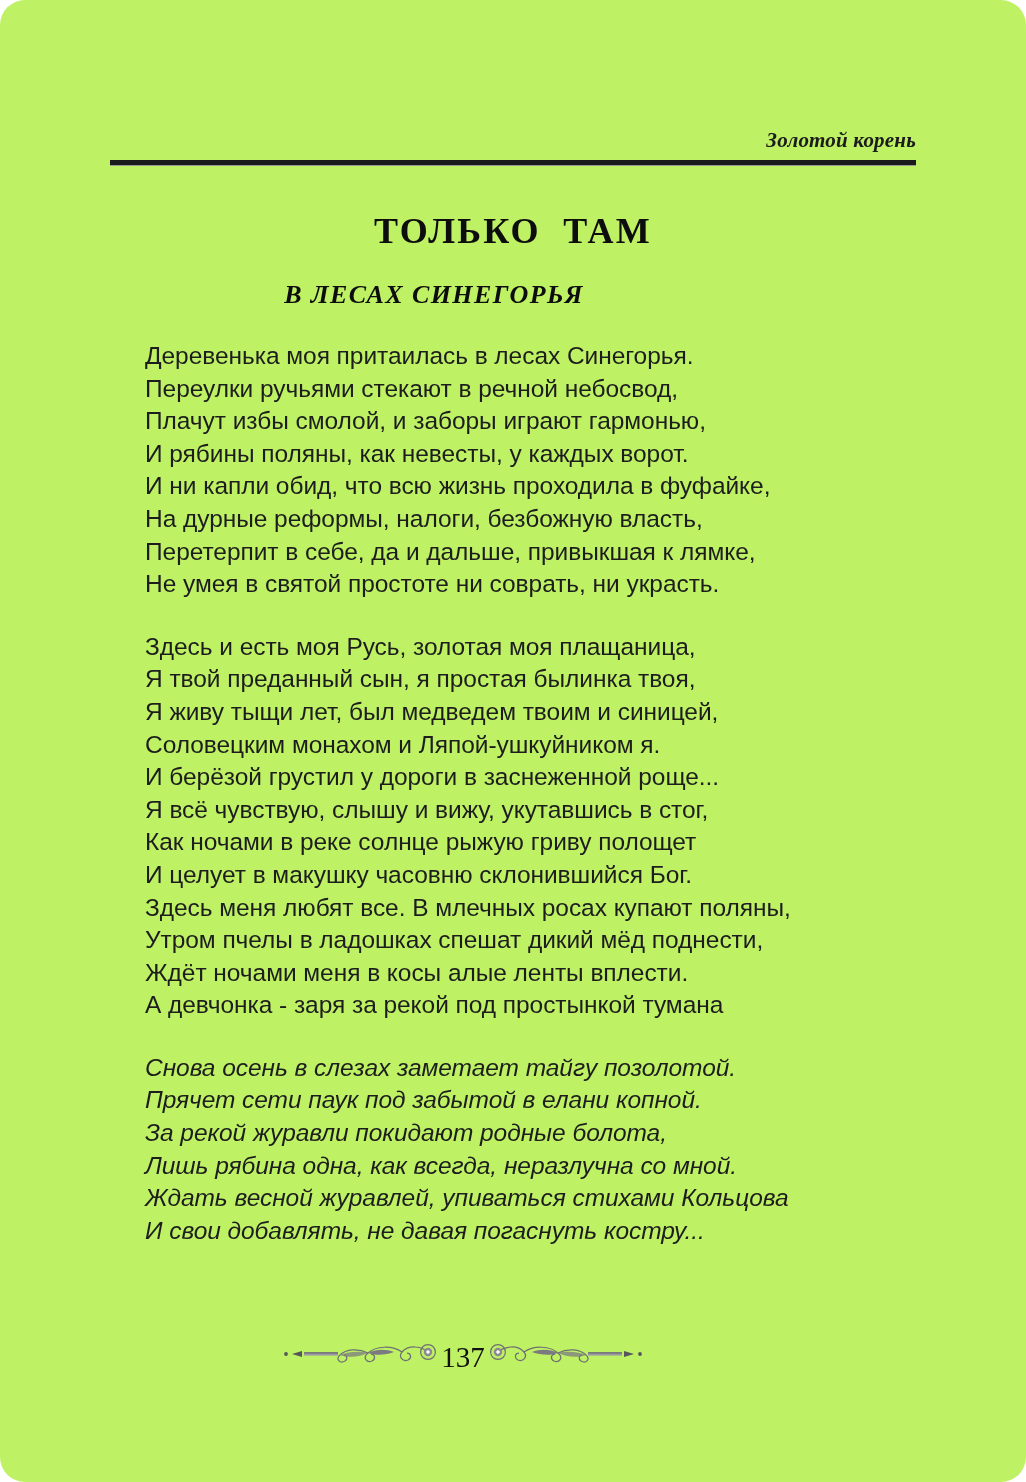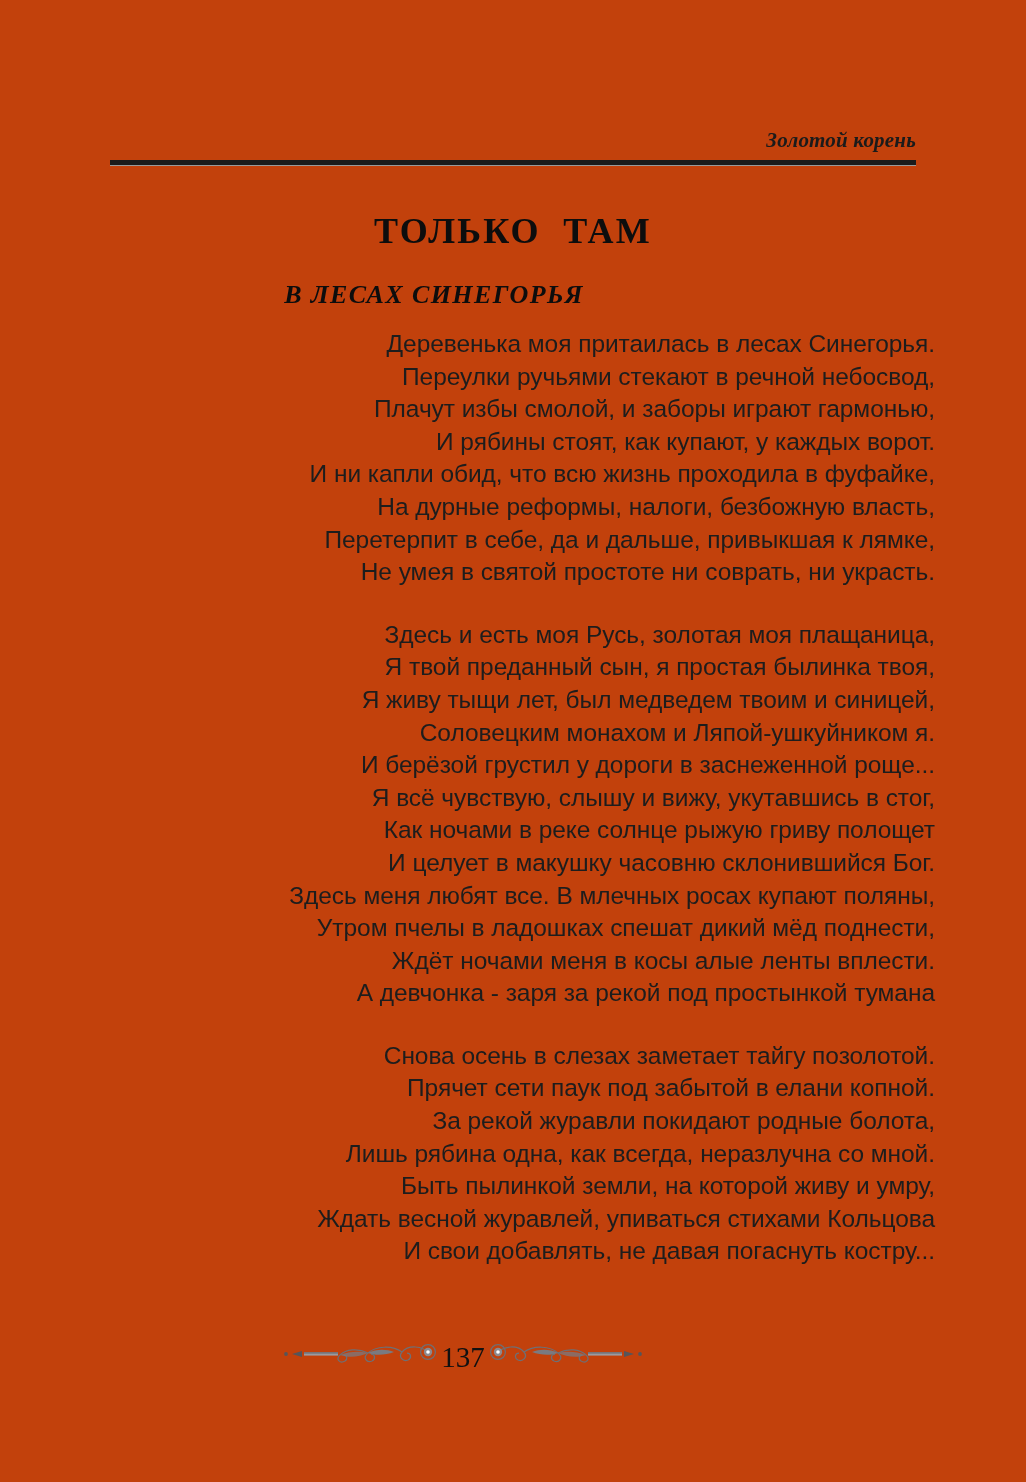--- a/index.html
+++ b/index.html
@@ -7,24 +7,25 @@
     margin: 0;
     padding: 0;
     background: #ffffff;
   }
 
   .page {
     position: relative;
     width: 1026px;
     height: 1482px;
     margin: 0 auto;
-    background: #c2410c;
+    background: #bef264;
     overflow: hidden;
     font-family: "Liberation Sans", "DejaVu Sans", sans-serif;
     color: #1b1b1b;
+    border-radius: 25px;
   }
 
   
   .running-head {
     position: absolute;
     top: 128px;
     left: 110px;
     width: 806px;
     text-align: right;
     font-family: "Liberation Serif", "DejaVu Serif", serif;
@@ -72,31 +73,31 @@
     font-style: italic;
     font-size: 26px;
     letter-spacing: 1.4px;
     color: #0d0d0d;
     white-space: pre;
   }
 
   
   .poem-body {
     position: absolute;
-    top: 328px;
+    top: 340px;
     left: 145px;
     width: 790px;
-    text-align: right;
   }
 
   .stanza {
     margin: 0 0 30px 0;
   }
   .stanza:last-child {
     margin-bottom: 4px;
+    font-style: italic;
   }
 
   .verse-line {
     font-family: "Liberation Sans", "DejaVu Sans", sans-serif;
     font-size: 24.5px;
     line-height: 32.6px;
     color: #1d1d1d;
     white-space: pre;
     letter-spacing: -0.05px;
   }
@@ -138,21 +139,21 @@
 
   <h1 class="poem-title">ТОЛЬКО  ТАМ</h1>
 
   <h2 class="poem-subtitle">В ЛЕСАХ СИНЕГОРЬЯ</h2>
 
   <div class="poem-body">
       <div class="stanza">
         <div class="verse-line">Деревенька моя притаилась в лесах Синегорья.</div>
         <div class="verse-line">Переулки ручьями стекают в речной небосвод,</div>
         <div class="verse-line">Плачут избы смолой, и заборы играют гармонью,</div>
-        <div class="verse-line">И рябины стоят, как купают, у каждых ворот.</div>
+        <div class="verse-line">И рябины поляны, как невесты, у каждых ворот.</div>
         <div class="verse-line">И ни капли обид, что всю жизнь проходила в фуфайке,</div>
         <div class="verse-line">На дурные реформы, налоги, безбожную власть,</div>
         <div class="verse-line">Перетерпит в себе, да и дальше, привыкшая к лямке,</div>
         <div class="verse-line">Не умея в святой простоте ни соврать, ни украсть.</div>
       </div>
       <div class="stanza">
         <div class="verse-line">Здесь и есть моя Русь, золотая моя плащаница,</div>
         <div class="verse-line">Я твой преданный сын, я простая былинка твоя,</div>
         <div class="verse-line">Я живу тыщи лет, был медведем твоим и синицей,</div>
         <div class="verse-line">Соловецким монахом и Ляпой-ушкуйником я.</div>
@@ -163,21 +164,20 @@
         <div class="verse-line">Здесь меня любят все. В млечных росах купают поляны,</div>
         <div class="verse-line">Утром пчелы в ладошках спешат дикий мёд поднести,</div>
         <div class="verse-line">Ждёт ночами меня в косы алые ленты вплести.</div>
         <div class="verse-line">А девчонка - заря за рекой под простынкой тумана</div>
       </div>
       <div class="stanza">
         <div class="verse-line">Снова осень в слезах заметает тайгу позолотой.</div>
         <div class="verse-line">Прячет сети паук под забытой в елани копной.</div>
         <div class="verse-line">За рекой журавли покидают родные болота,</div>
         <div class="verse-line">Лишь рябина одна, как всегда, неразлучна со мной.</div>
-        <div class="verse-line">Быть пылинкой земли, на которой живу и умру,</div>
         <div class="verse-line">Ждать весной журавлей, упиваться стихами Кольцова</div>
         <div class="verse-line">И свои добавлять, не давая погаснуть костру...</div>
       </div>
     </div>
 
   <div class="footer">
     <span class="ornament">
       <svg width="160" height="30" viewBox="0 0 160 30" aria-hidden="true">
         <g fill="none" stroke="#6f6f74" stroke-width="1.25">
           <path d="M150 15 C142 6, 128 6, 122 13 C118 18, 123 23, 128 21 C132 19, 131 14, 127 14"></path>

